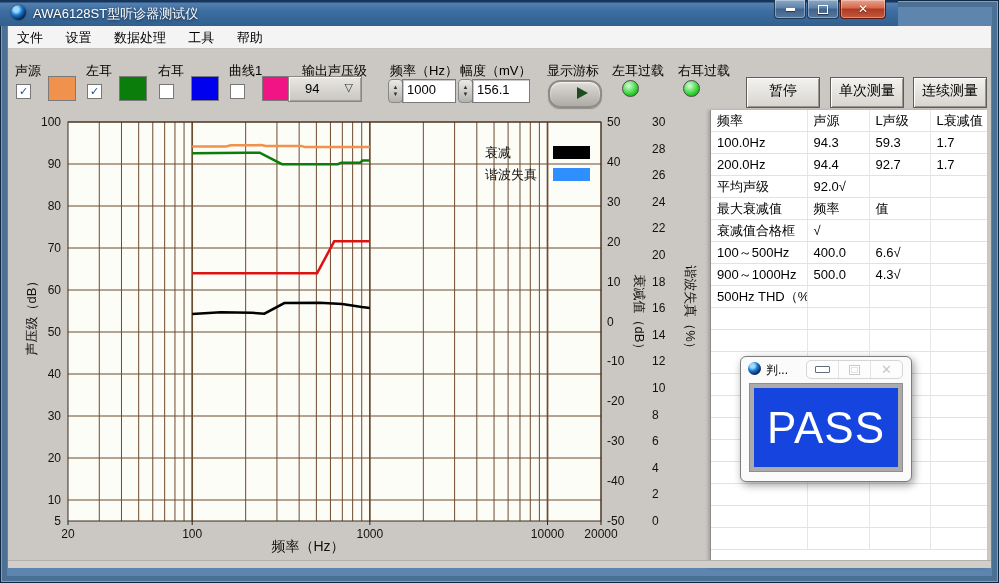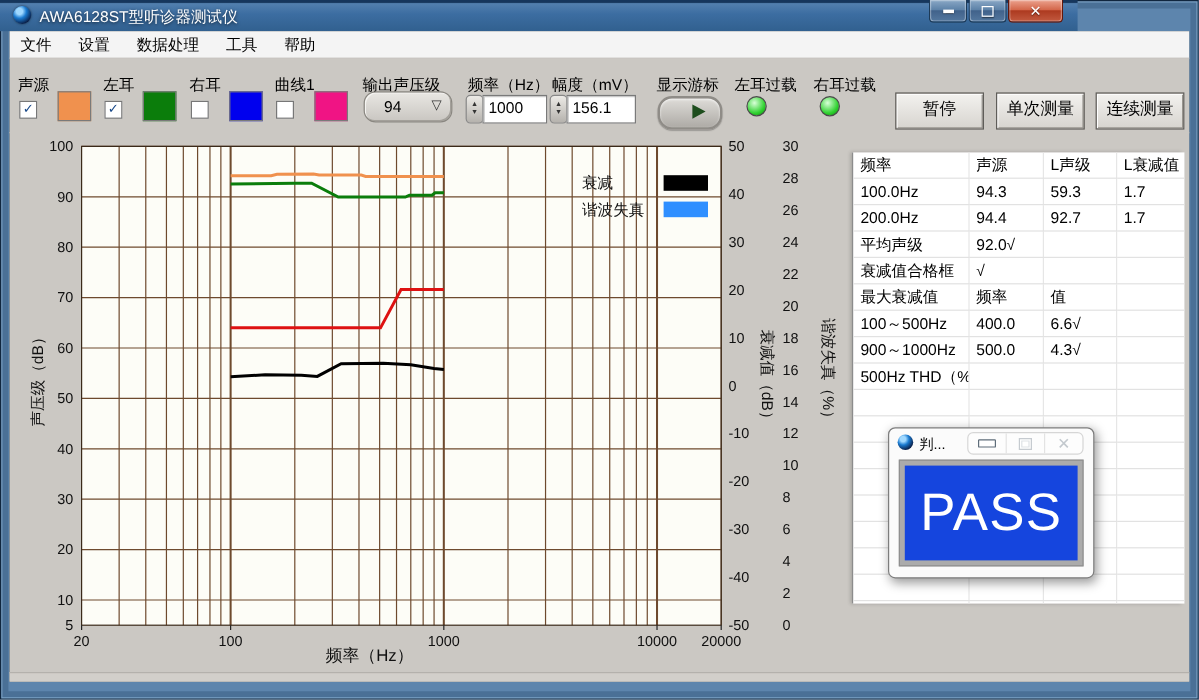--- a/index.html
+++ b/index.html
@@ -30,43 +30,43 @@
   .toolbar{position:absolute;left:0;top:23px;width:983px;height:61px;background:#cbc8c3;border-bottom:1px solid #999690;}
   .tlabel{position:absolute;top:13px;font-size:13px;color:#000;white-space:nowrap;}
   .chan{position:absolute;top:0;width:66px;height:61px;}
   .chan .tlabel{left:0;}
   .cb{position:absolute;left:1px;top:35px;width:13px;height:13px;background:#fff;border:1px solid #777;
       font-size:11px;line-height:12px;text-align:center;color:#1a4a8a;}
   .cb.checked::after{content:"✓";font-weight:bold;}
   .swatch{position:absolute;left:33px;top:27px;width:26px;height:23px;border:1px solid #7a7a7a;}
   .ctlbox{position:absolute;background:linear-gradient(180deg,#e9e7e3,#c9c6c1);border:1px solid #8a8781;
       box-shadow:inset 1px 1px 0 #f5f4f1, inset -1px -1px 0 #a3a09a;}
-  .dropdown{left:295px;top:27px;width:72px;height:24px;font-size:13px;border-radius:10px;}
+  .dropdown{left:280px;top:27px;width:72px;height:24px;font-size:13px;}
   .dd-value{position:absolute;left:16px;top:4px;}
   .dd-arrow{position:absolute;right:8px;top:4px;font-size:11px;color:#333;}
   .spin{position:absolute;top:30px;width:13px;height:22px;border:1px solid #888;border-radius:4px;
       background:linear-gradient(180deg,#eceae6,#b5b2ad);display:flex;flex-direction:column;align-items:center;justify-content:center;}
   .spin span{font-size:6px;line-height:7px;color:#333;}
   .field{position:absolute;top:30px;height:20px;background:#fff;border:1px solid #7a7a7a;
       box-shadow:inset 1px 1px 0 #c9c9c9;font-size:13px;padding:2px 0 0 4px;color:#000;}
   .toggle{position:absolute;left:540px;top:31px;width:50px;height:24px;border-radius:12px;
       border:2px solid #8f8c87;background:linear-gradient(180deg,#dedcd8,#aeaba6);
       box-shadow:inset 0 1px 2px rgba(255,255,255,.8), 0 1px 1px rgba(0,0,0,.3);}
   .toggle::after{content:"";position:absolute;right:12px;top:5px;width:0;height:0;
       border-left:11px solid #1d4d1d;border-top:6px solid transparent;border-bottom:6px solid transparent;}
   .led{position:absolute;top:31px;width:15px;height:15px;border-radius:50%;border:1px solid #4a4a4a;}
   .pushbtn{position:absolute;top:28px;width:72px;height:25px;background:linear-gradient(180deg,#f3f2ef,#d7d4cf);
       border:1px solid #5f5d59;box-shadow:inset 1px 1px 0 #fff, inset -1px -1px 0 #98958f;
       font-size:14px;text-align:center;padding-top:4px;color:#000;}
   
   .main{position:absolute;left:0;top:84px;width:983px;height:458px;background:#cbc8c3;}
   svg text{font-family:"Liberation Sans","DejaVu Sans",sans-serif;}
   
-  .right-panel{position:absolute;left:702px;top:0;width:276px;height:376px;background:#fff;
-      border-left:1px solid #8c8c8c;box-shadow:-2px 0 3px rgba(0,0,0,.18);overflow:hidden;margin-top:17px;}
+  .right-panel{position:absolute;left:702px;top:0;width:276px;height:458px;background:#fff;
+      border-left:1px solid #8c8c8c;box-shadow:-2px 0 3px rgba(0,0,0,.18);overflow:hidden;}
   .right-panel table{border-collapse:collapse;table-layout:fixed;width:100%;}
   .right-panel td{height:21px;font-size:13px;color:#000;padding:0 0 0 6px;white-space:nowrap;overflow:hidden;
       border-bottom:1px solid #e2e2e2;border-right:1px solid #e6e6e6;}
   
   .mini-window{position:absolute;left:732px;top:246px;width:170px;height:124px;background:#fbfbfb;
       border:1px solid #7d7d7d;border-radius:6px;box-shadow:2px 3px 9px rgba(0,0,0,.4);}
   .mini-titlebar{position:absolute;left:0;top:0;width:100%;height:24px;}
   .mini-icon{position:absolute;left:7px;top:5px;width:13px;height:13px;border-radius:50%;
       background:radial-gradient(circle at 35% 30%,#9fd8ff 0 18%,#1a7ad0 40%,#0a1e46 75%);}
   .mini-title{position:absolute;left:25px;top:5px;font-size:12px;color:#000;}
@@ -298,29 +298,29 @@
                 <td>92.7</td>
                 <td>1.7</td>
               </tr>
               <tr>
                 <td>平均声级</td>
                 <td>92.0√</td>
                 <td></td>
                 <td></td>
               </tr>
               <tr>
-                <td>衰减值合格框</td>
-                <td>√</td>
-                <td></td>
-                <td></td>
-              </tr>
-              <tr>
                 <td>最大衰减值</td>
                 <td>频率</td>
                 <td>值</td>
+                <td></td>
+              </tr>
+              <tr>
+                <td>衰减值合格框</td>
+                <td>√</td>
+                <td></td>
                 <td></td>
               </tr>
               <tr>
                 <td>100～500Hz</td>
                 <td>400.0</td>
                 <td>6.6√</td>
                 <td></td>
               </tr>
               <tr>
                 <td>900～1000Hz</td>

